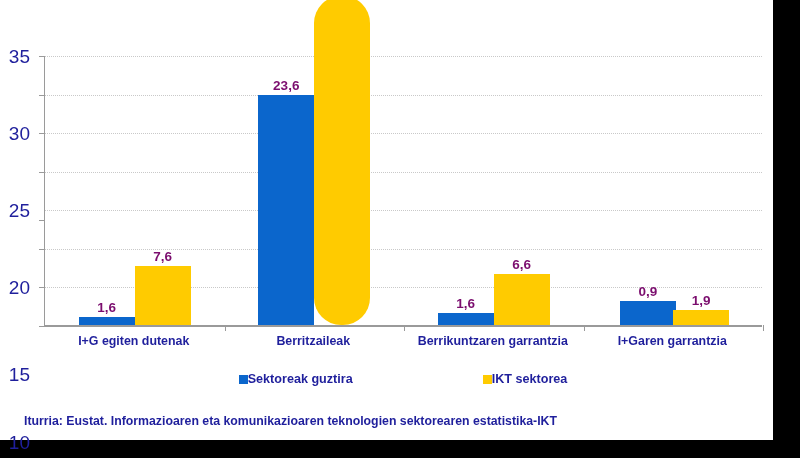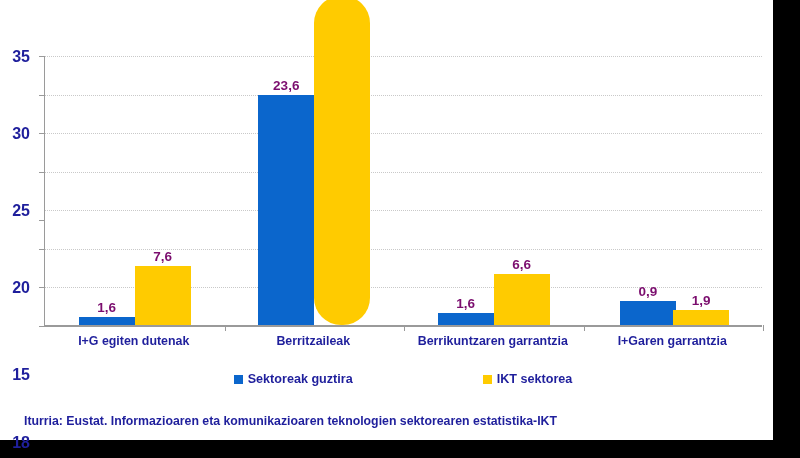--- a/index.html
+++ b/index.html
@@ -57,22 +57,22 @@
     position: absolute;
     left: -6px;
     width: 6px; height: 0;
     border-top: 1px solid #9a9a9a;
   }
   .ylabel {
     position: absolute;
     right: 100%;
     margin-right: 9px;
     transform: translateY(-50%);
-    font-size: 16px;
-    font-weight: bold;
+    font-size: 19px;
+    font-weight: normal;
     color: #1f1f9c;
     white-space: nowrap;
   }
 
   
   .xtick {
     position: absolute;
     top: 100%;
     width: 0; height: 6px;
     border-left: 1px solid #9a9a9a;
@@ -115,21 +115,20 @@
     left: 44px; top: 372px;
     width: 718px;
     display: flex;
     justify-content: center;
     gap: 130px;
     align-items: center;
   }
   .legend-item {
     display: flex;
     align-items: center;
-    gap: 5px;
   }
   .legend-swatch {
     width: 9px; height: 9px;
     display: inline-block;
   }
   .legend-swatch.series-0 { background: #0B66CC; }
   .legend-swatch.series-1 { background: #FFCB00; }
   .legend-text {
     font-size: 12.6px;
     font-weight: bold;
@@ -154,21 +153,21 @@
 
 
   <div id="plot">
 
   <div class="gridline baseline" style="top: 270px;"></div>
       <div class="ytick" style="top: 270px;"></div>
       <div class="gridline" style="top: 231.429px;"></div>
       <div class="ytick" style="top: 231.429px;"></div>
       <div class="gridline" style="top: 192.857px;"></div>
       <div class="ytick" style="top: 192.857px;">
-        <div class="ylabel" style="top: 192.857px;">18</div>
+        <div class="ylabel" style="top: 192.857px;">10</div>
       </div>
       <div class="gridline" style="top: 154.286px;"></div>
       <div class="ytick" style="top: 164px;">
         <div class="ylabel" style="top: 154.286px;">15</div>
       </div>
       <div class="gridline" style="top: 115.714px;"></div>
       <div class="ytick" style="top: 115.714px;">
         <div class="ylabel" style="top: 115.714px;">20</div>
       </div>
       <div class="gridline" style="top: 77.1429px;"></div>

